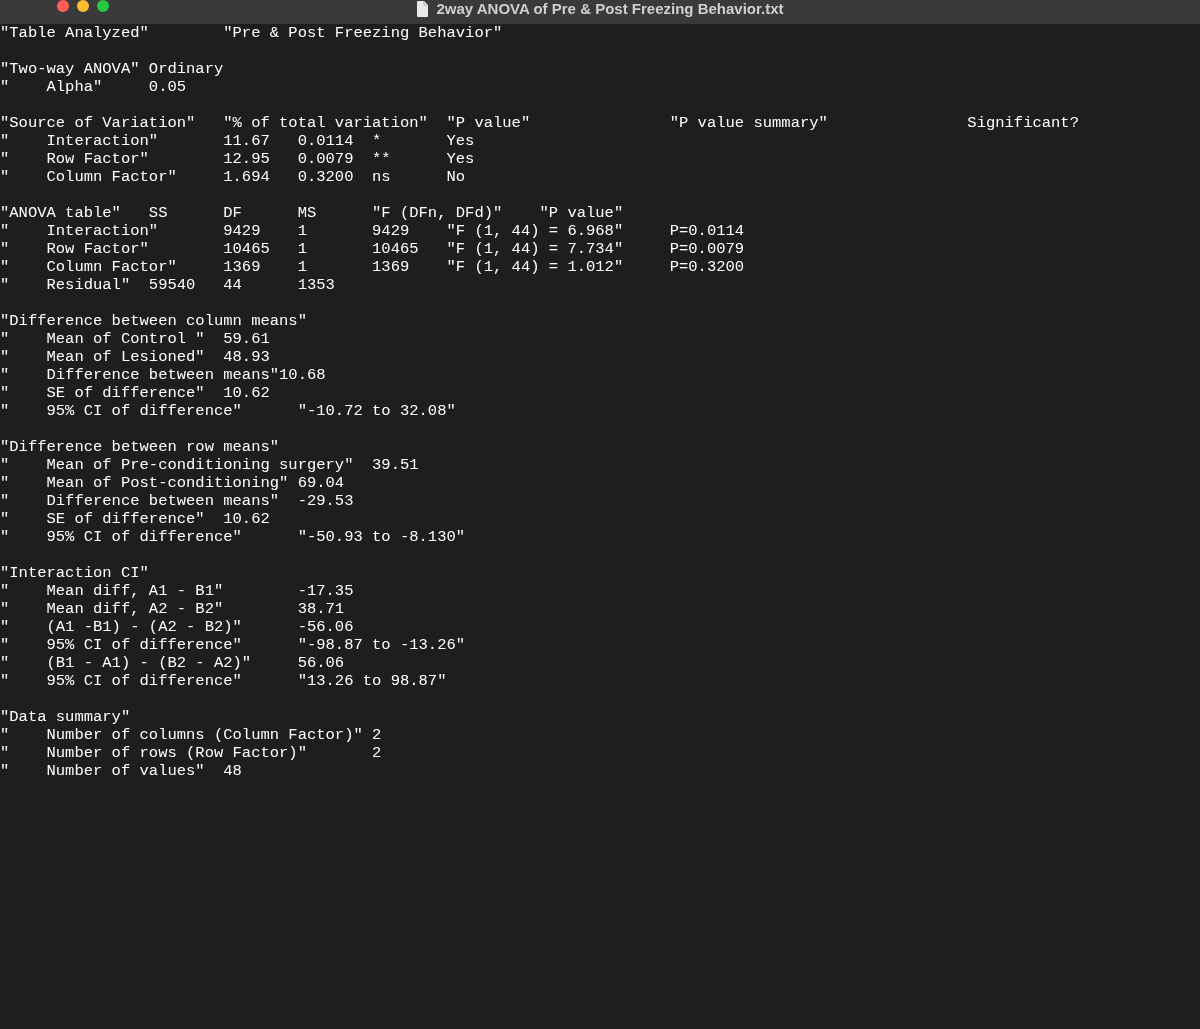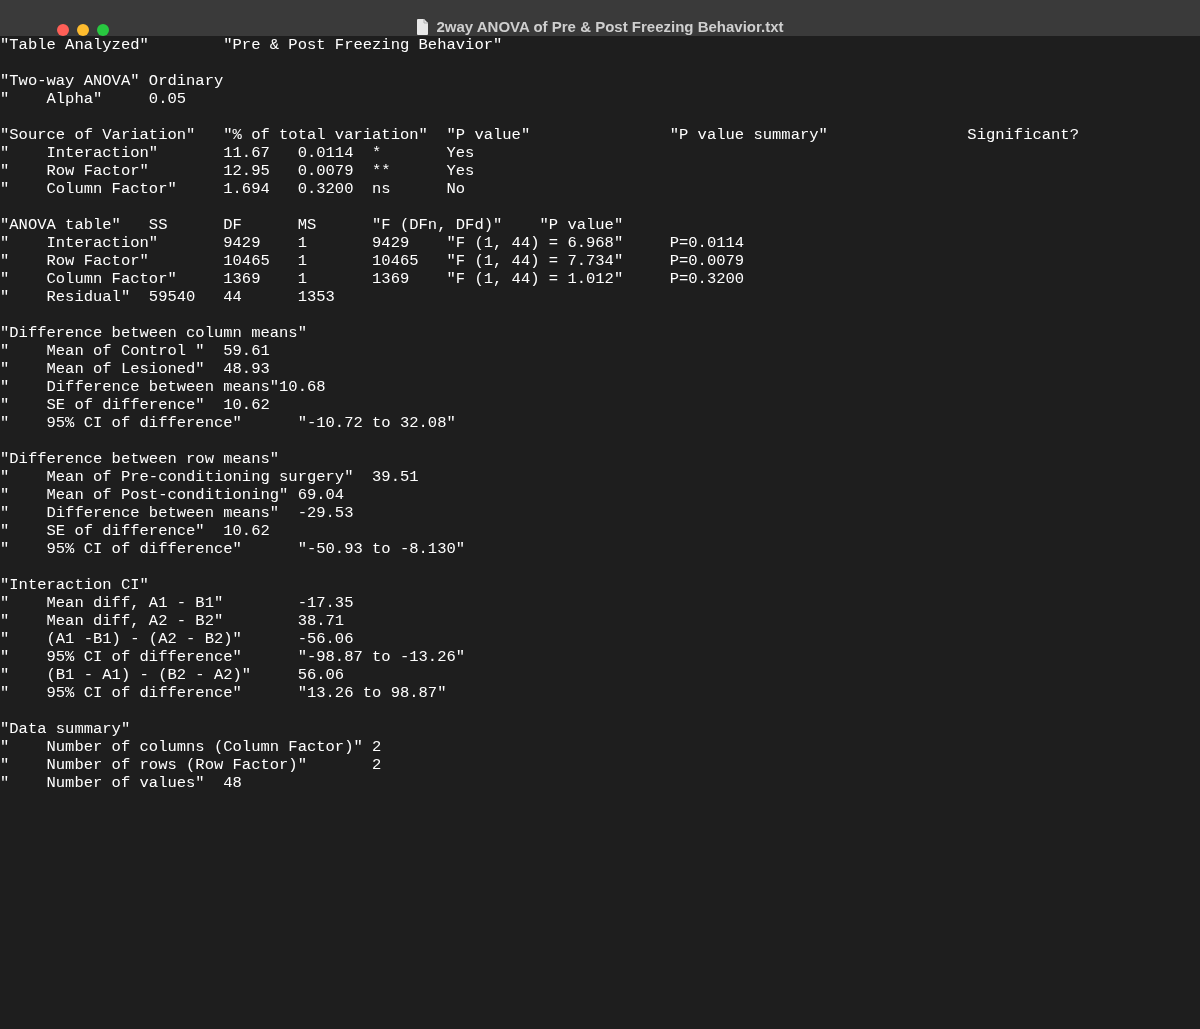--- a/index.html
+++ b/index.html
@@ -1,16 +1,16 @@
 <!DOCTYPE html>
 <html><head>
 <meta charset="utf-8">
 <style>
   html,body{margin:0;padding:0;background:#1e1e1e;color:#d4d4d4;font-family:Menlo,Consolas,"Courier New",monospace;font-size:15.5px;line-height:18px;width:1200px;height:1029px;overflow:hidden;}
-  .titlebar{background:#3a3a3a;height:36px;display:flex;align-items:flex-end;position:relative;padding-left:45px;}
+  .titlebar{background:#3a3a3a;height:24px;display:flex;align-items:flex-start;position:relative;padding-left:45px;}
   .traffic-lights{display:flex;gap:8px;padding-left:12px;}
   .tl{width:12px;height:12px;border-radius:50%;}
   .tl.red{background:#ff5f57;}
   .tl.yellow{background:#febc2e;}
   .tl.green{background:#28c840;}
   .title-wrap{position:absolute;left:0;right:0;display:flex;align-items:center;justify-content:center;gap:6px;pointer-events:none;}
   .title{color:#cfcfcf;font-family:-apple-system,BlinkMacSystemFont,"Segoe UI",sans-serif;font-size:15px;font-weight:600;}
   .doc-icon{width:14px;height:16px;display:inline-block;}
   .content{padding:0;white-space:pre;color:#ffffff;}
   .content pre{margin:0;padding:0;font-family:inherit;font-size:inherit;line-height:inherit;}

